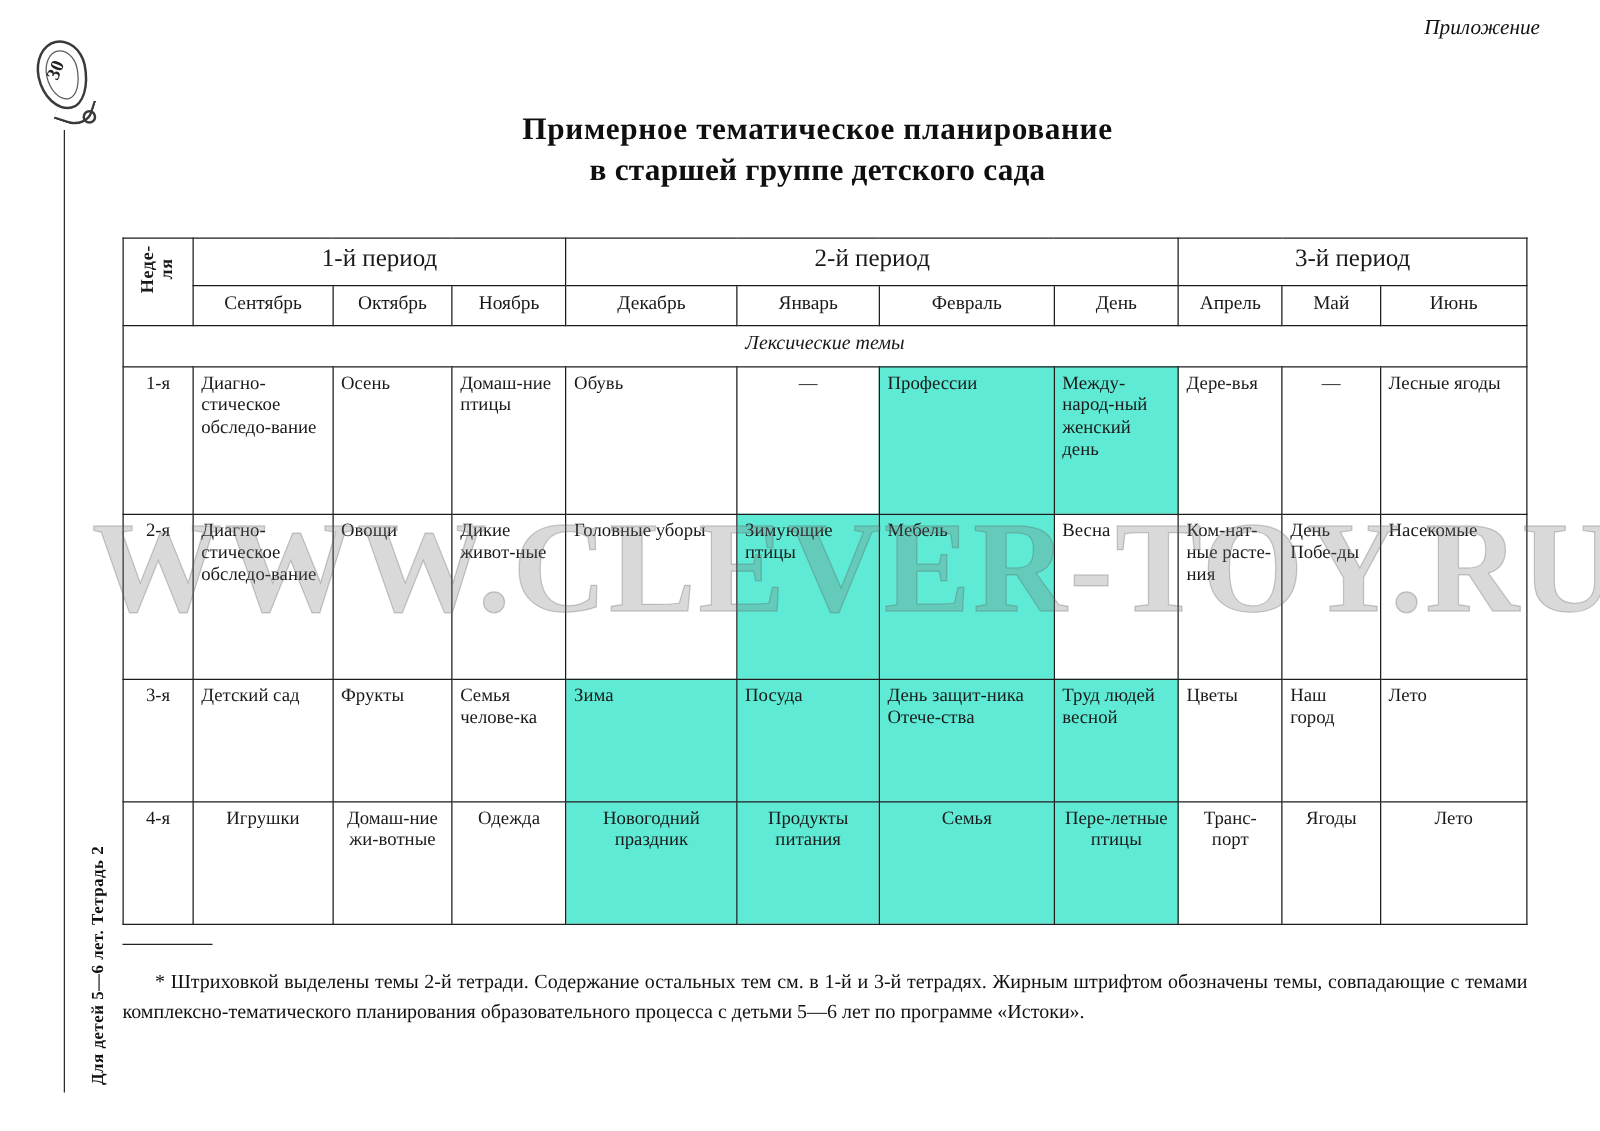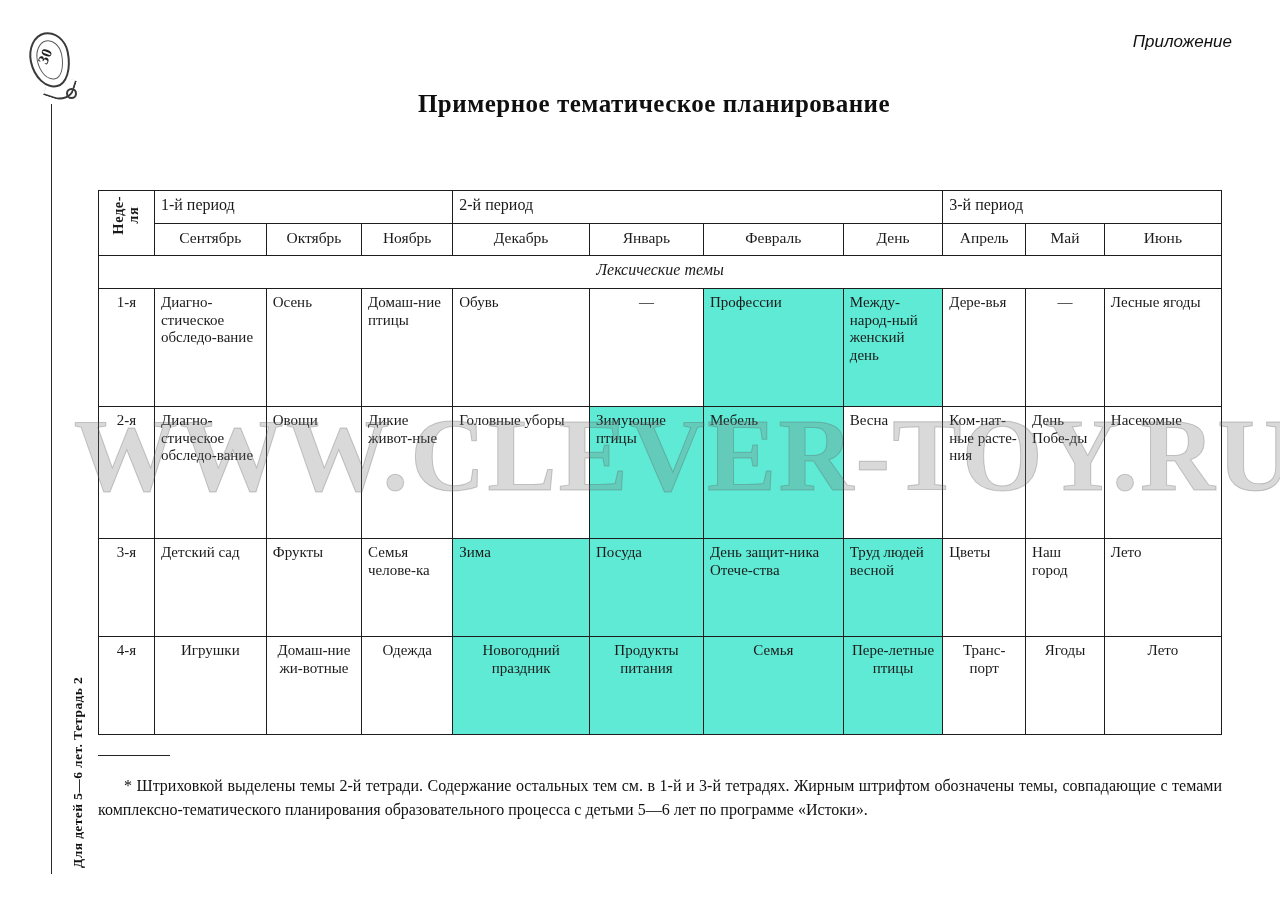--- a/index.html
+++ b/index.html
@@ -12,23 +12,23 @@
     background: #ffffff;
     font-family: "Liberation Serif", serif;
     color: #1a1a1a;
     position: relative;
     overflow: hidden;
   }
 
   
   .page-header {
     position: absolute;
-    top: 32px;
+    top: 12px;
     right: 48px;
-    font-family: Liberation Sans, sans-serif;
+    font-family: Liberation Serif, serif;
     font-style: italic;
     font-size: 17px;
     color: #111;
   }
 
   
   .corner-mark {
     position: absolute;
     left: 24px;
     top: 30px;
@@ -146,22 +146,23 @@
     font-size: 15px;
   }
   table.plan td, table.plan th {
     border: 1px solid #1d1d1d;
     vertical-align: top;
     padding: 5px 6px 8px 6px;
     line-height: 1.18;
     font-weight: normal;
   }
   .hdr-period {
-    font-weight: bold;
-    font-size: 16px;
+    text-align: center;
+    font-weight: bold;
+    font-size: 20px;
     vertical-align: middle;
     padding: 6px 4px;
   }
   .hdr-month {
     text-align: center;
     font-weight: bold;
     font-size: 15.5px;
     vertical-align: middle;
     padding: 6px 3px;
   }
@@ -253,20 +254,21 @@
   <div class="blob"></div>
   <div class="tail"></div>
   <div class="dot"></div>
   <div class="page-number">30</div>
 </div>
 <div class="margin-rule"></div>
 <div class="side-note">Для детей 5—6 лет. Тетрадь 2</div>
 
 <div class="title-block">
   <div class="title-line">Примерное  тематическое  планирование</div>
+  <div class="title-line second">в старшей группе детского сада</div>
 </div>
 
 <div class="table-wrap">
   <table class="plan">
     <colgroup>
       <col style="width:54px">
       <col style="width:108px">
       <col style="width:92px">
       <col style="width:88px">
       <col style="width:132px">

